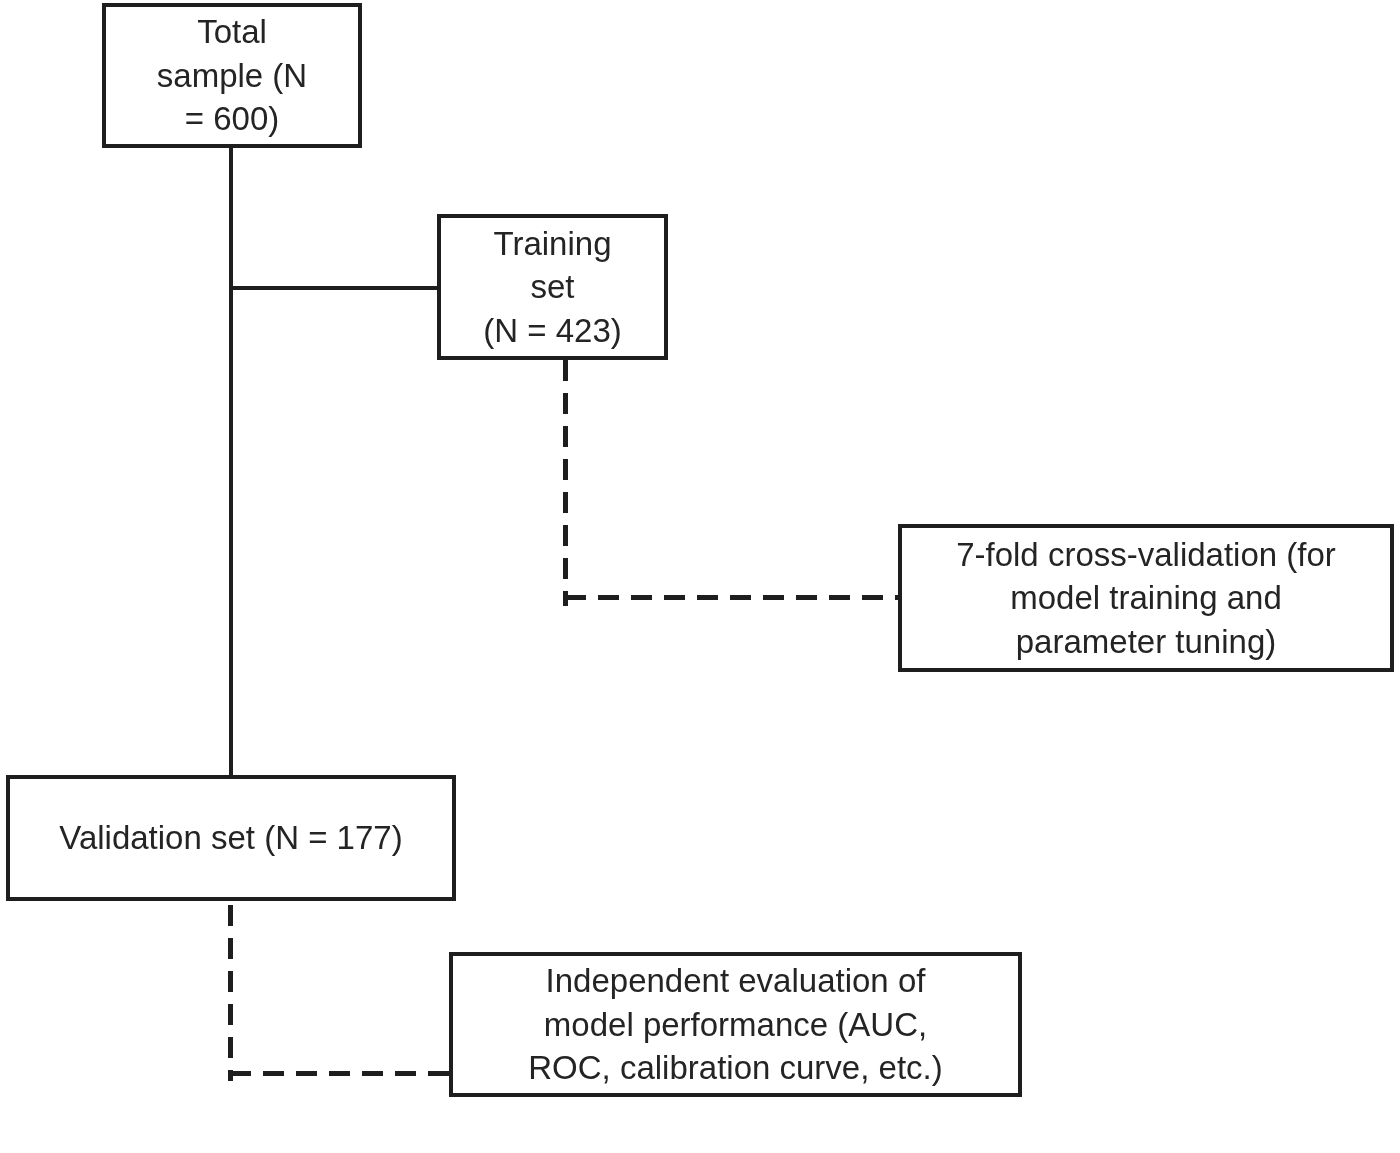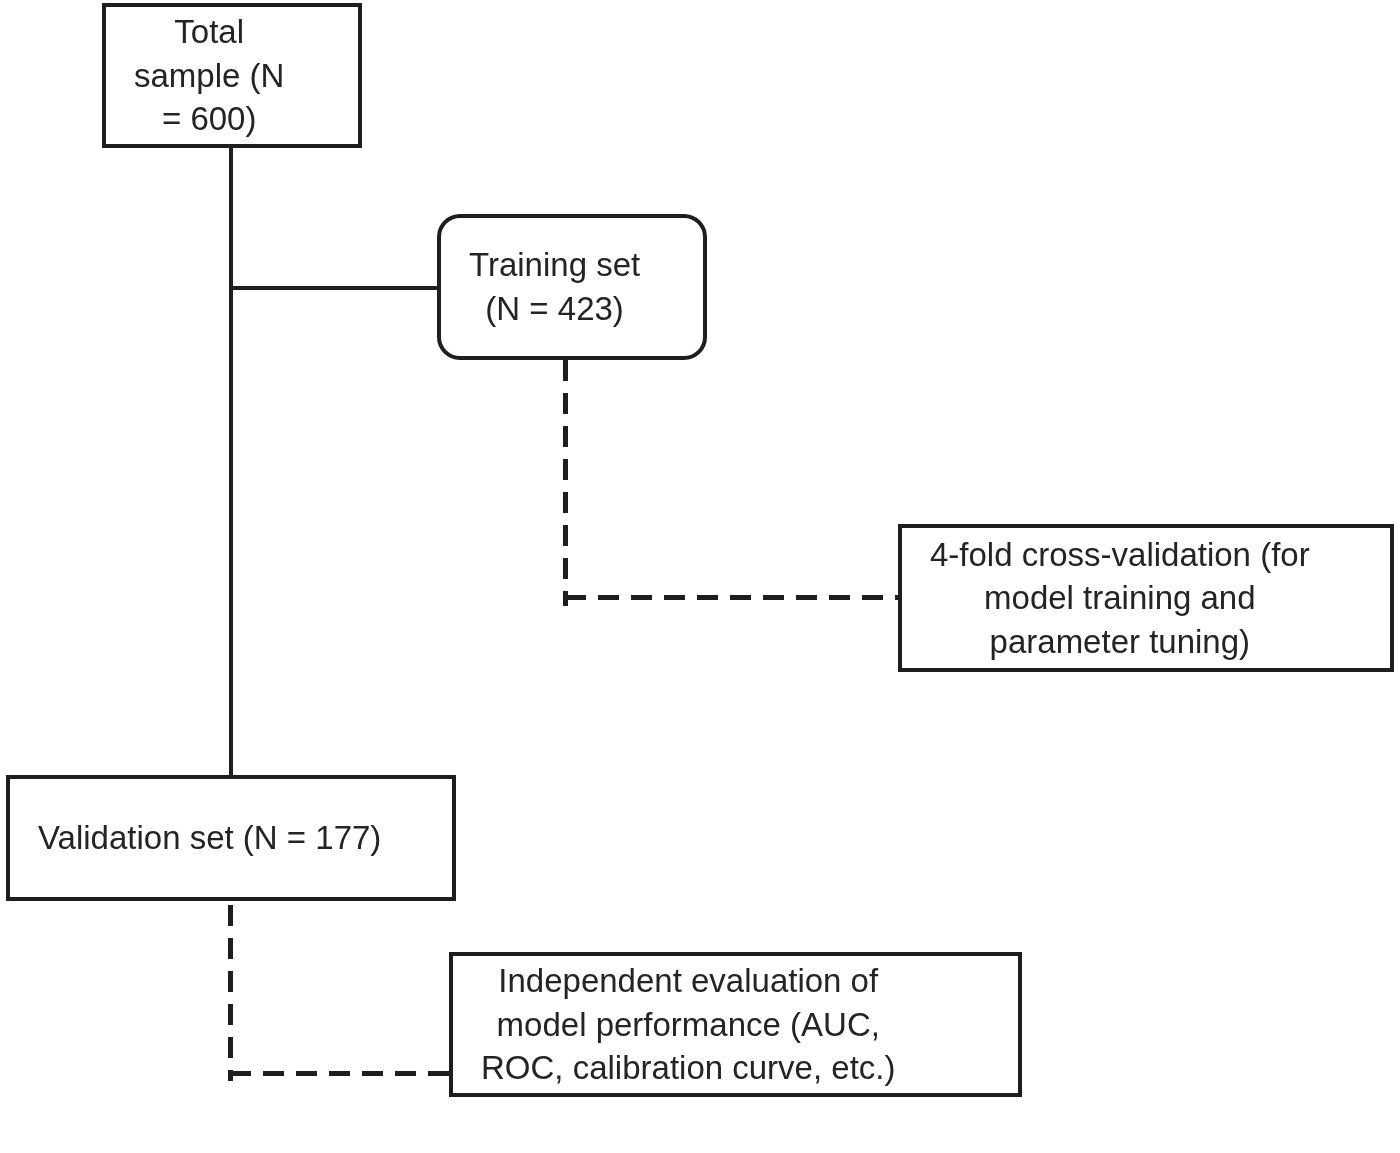--- a/index.html
+++ b/index.html
@@ -18,20 +18,21 @@
     height: 1153px;
     background: var(--bg-color);
     overflow: hidden;
   }
   .node {
     position: absolute;
     border: 4px solid var(--line-color);
     background: var(--bg-color);
     display: flex;
     align-items: center;
+    justify-content: center;
     text-align: center;
     color: var(--text-color);
     font-size: 33px;
     line-height: 1.32;
     padding: 4px 28px;
   }
   .node .label {
     white-space: pre-line;
   }
   .line {
@@ -52,21 +53,21 @@
     height: 5px;
     background: repeating-linear-gradient(
       to right,
       var(--line-color) 0px, var(--line-color) 21px,
       transparent 21px, transparent 33px
     );
   }
 
   
   #box-total      { left: 102px; top: 3px;    width: 260px; height: 145px; }
-  #box-training   { left: 437px; top: 214px;  width: 270px; height: 146px; border-radius: 23px; }
+  #box-training   { left: 437px; top: 214px;  width: 231px; height: 146px; }
   #box-cv         { left: 898px; top: 524px;  width: 496px; height: 148px; }
   #box-validation { left: 6px;   top: 775px;  width: 450px; height: 126px; }
   #box-eval       { left: 449px; top: 952px; width: 573px; height: 145px; }
 
   
   #line-main-v      { left: 229px; top: 147px; width: 4px;   height: 629px; }
   #line-training-h  { left: 231px; top: 286px; width: 206px; height: 4px; }
 
   
   #dash-training-v   { left: 563px; top: 360px;  height: 246px; }
@@ -92,21 +93,21 @@
 sample (N
 = 600)</span>
   </div>
 
   <div class="node" id="box-training">
     <span class="label">Training set
 (N = 423)</span>
   </div>
 
   <div class="node" id="box-cv">
-    <span class="label">4-fold cross-validation (for
+    <span class="label">7-fold cross-validation (for
 model training and
 parameter tuning)</span>
   </div>
 
   <div class="node" id="box-validation">
     <span class="label">Validation set (N = 177)</span>
   </div>
 
   <div class="node" id="box-eval">
     <span class="label">Independent evaluation of

